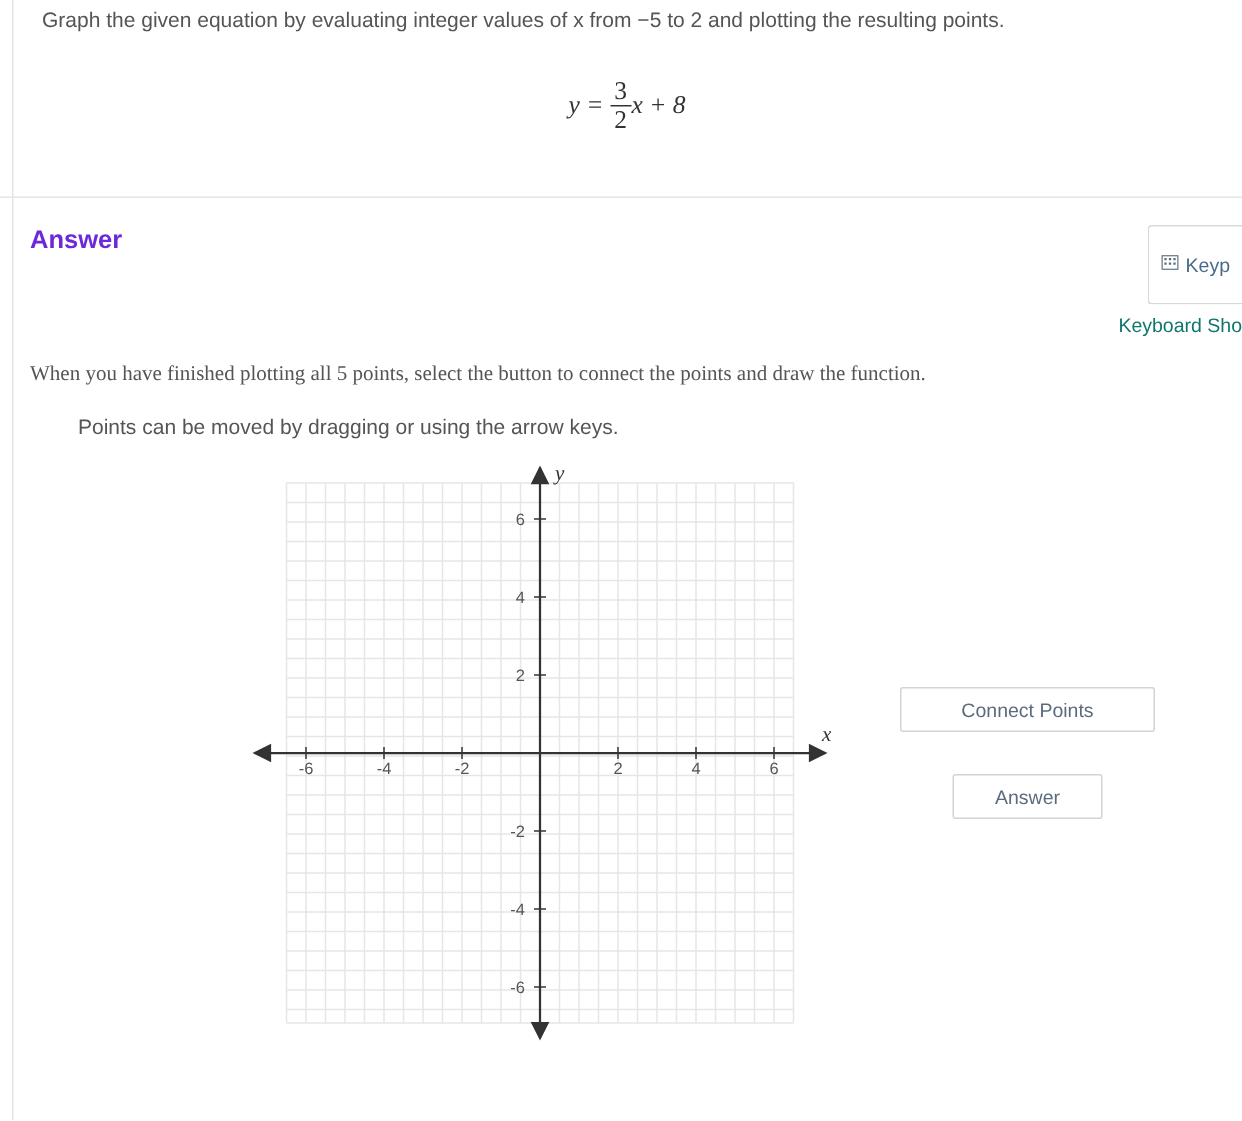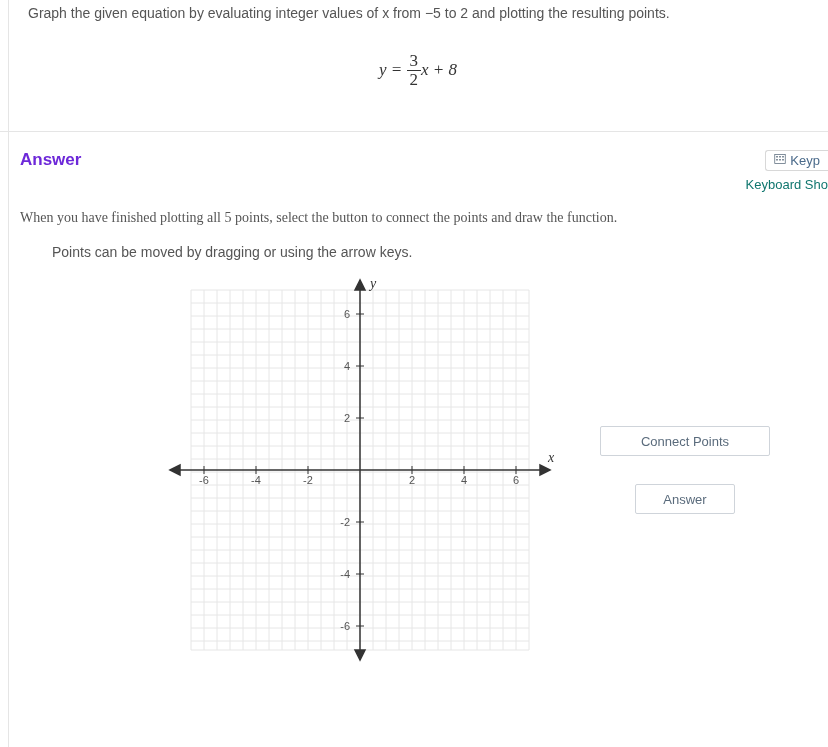--- a/index.html
+++ b/index.html
@@ -61,21 +61,21 @@
   }
   .key-area {
     text-align: right;
   }
   .keypad-btn {
     display: inline-flex;
     align-items: center;
     gap: 4px;
     border: 1px solid #d8d8d8;
     border-right: none;
-    padding: 2px 8px;
+    padding: 18px 8px;
     font-size: 13px;
     color: #4a6a8a;
     background: #fff;
     border-radius: 3px 0 0 3px;
   }
   .keypad-btn svg { width: 12px; height: 12px; }
   .keyboard-link {
     color: #0f766e;
     font-size: 13px;
     margin-top: 6px;

